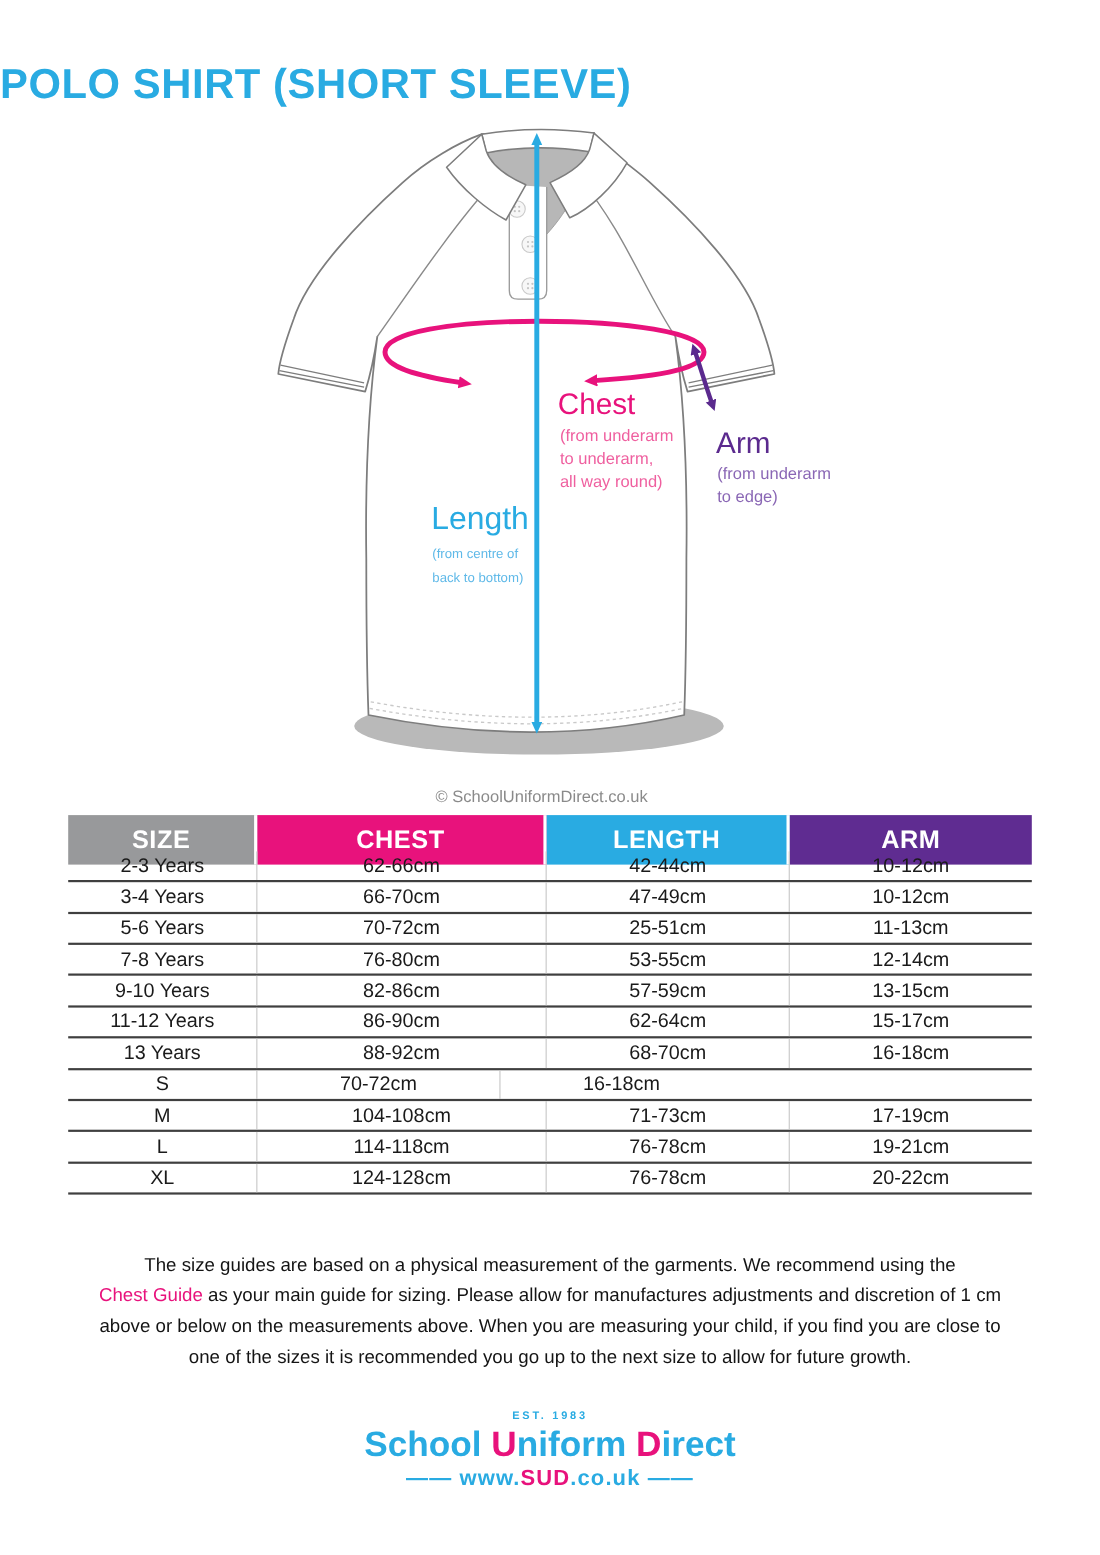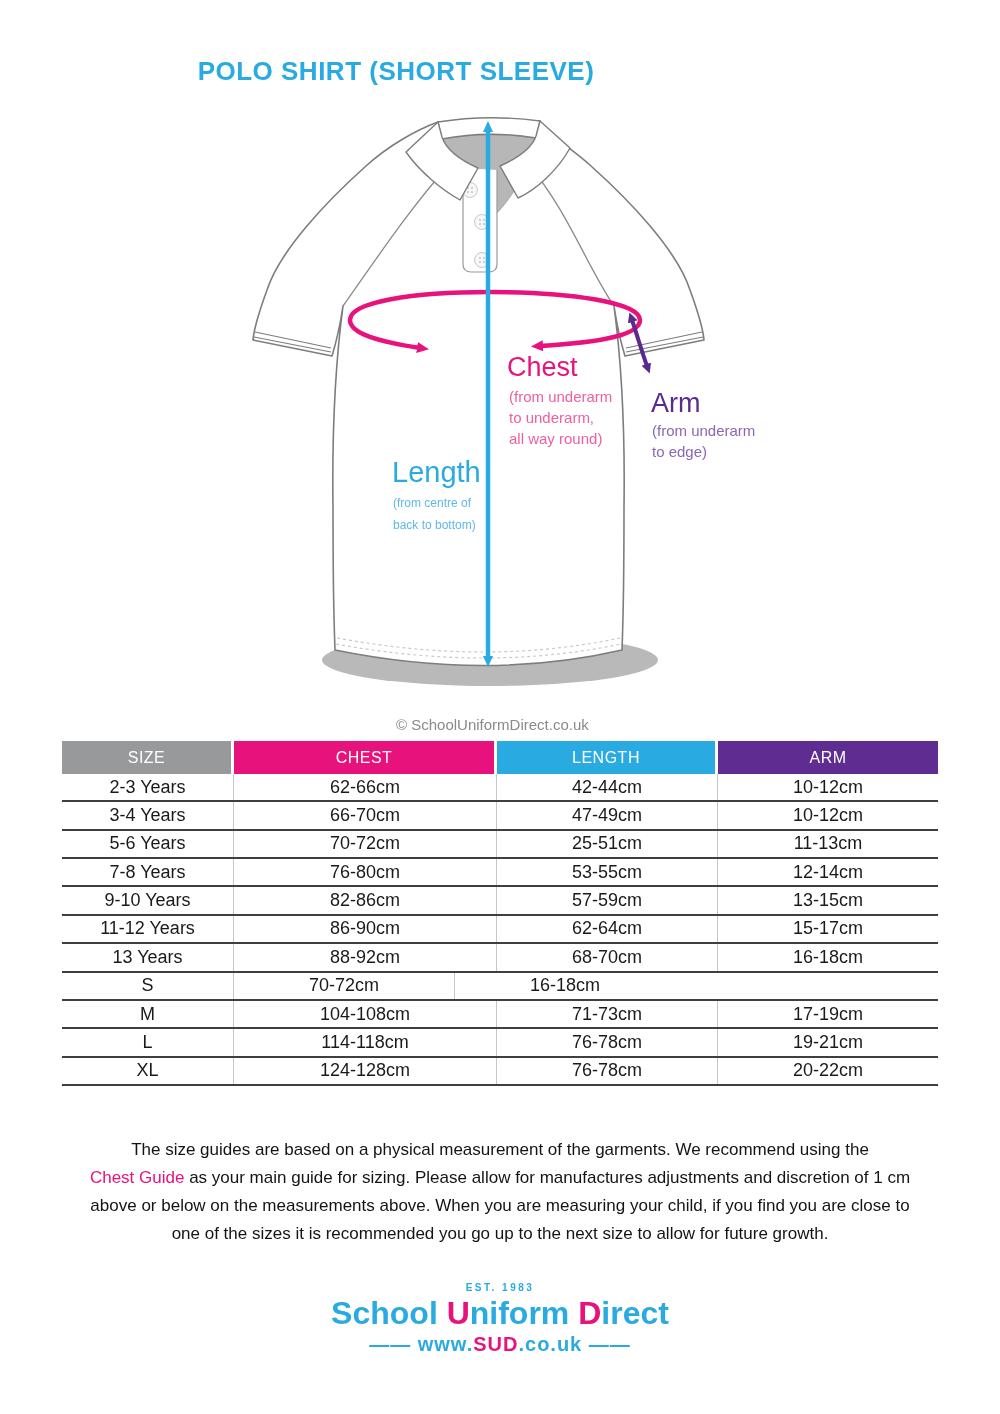--- a/index.html
+++ b/index.html
@@ -1,40 +1,40 @@
 <!DOCTYPE html>
 <html><head>
 <meta charset="utf-8">
 <style>
   * { margin:0; padding:0; box-sizing:border-box; }
   html,body { width:1000px; height:1414px; background:#ffffff; overflow:hidden;
               font-family:"Liberation Sans", sans-serif; }
   .page { position:relative; width:1000px; height:1414px; background:#fff; }
 
-  .title { position:absolute; top:56px; left:0; width:792px; text-align:center;
-           font-size:26px; font-weight:bold; letter-spacing:0.5px; color:#29abe2; }
+  .title { position:absolute; top:56px; left:0; width:792px; text-align:left;
+           font-size:38px; font-weight:bold; letter-spacing:0.5px; color:#29abe2; }
 
   
   .diagram { position:absolute; left:220px; top:108px; width:570px; height:600px; }
   .diagram svg { position:absolute; left:0; top:0; }
 
   .dg-label { position:absolute; white-space:pre-line; }
   .lbl-chest      { left:287px; top:244px; font-size:27px; color:#e8127c; }
   .lbl-chest-desc { left:289px; top:278px; font-size:15px; line-height:21px; color:#ef5f9f; }
   .lbl-arm        { left:431px; top:280px; font-size:27px; color:#5b2a8e; }
   .lbl-arm-desc   { left:432px; top:312px; font-size:15px; line-height:21px; color:#8a67b5; }
   .lbl-length     { left:172px; top:348px; font-size:29px; color:#29abe2; }
   .lbl-length-desc{ left:173px; top:384px; font-size:12px; line-height:22px; color:#5fb9e8; }
   .copyright { position:absolute; left:396px; top:716px; font-size:15px; color:#8a8a8a; }
 
   
   .size-table { position:absolute; left:62px; top:741px; width:876px; }
   .thead { display:flex; height:33px; }
-  .th { height:33px; display:flex; align-items:center; justify-content:center;
-        color:#fff; font-size:16px; font-weight:normal; letter-spacing:0.5px;
+  .th { height:45px; display:flex; align-items:center; justify-content:center;
+        color:#fff; font-size:23px; font-weight:bold; letter-spacing:0.5px;
         border-right:3px solid #fff; }
   .th:last-child { border-right:none; }
   .tr { display:flex; height:28.36px; border-bottom:2px solid #3f3f3f; }
   .td { display:flex; align-items:center; justify-content:center;
         font-size:18px; color:#1a1a1a; border-right:1px solid #c6c6c6; }
   .td:last-child { border-right:none; }
   .c0 { width:172px; } .c1 { width:263px; } .c2 { width:221px; } .c3 { width:220px; }
 
   
   .footnote { position:absolute; left:0; top:1136px; width:1000px; text-align:center;

